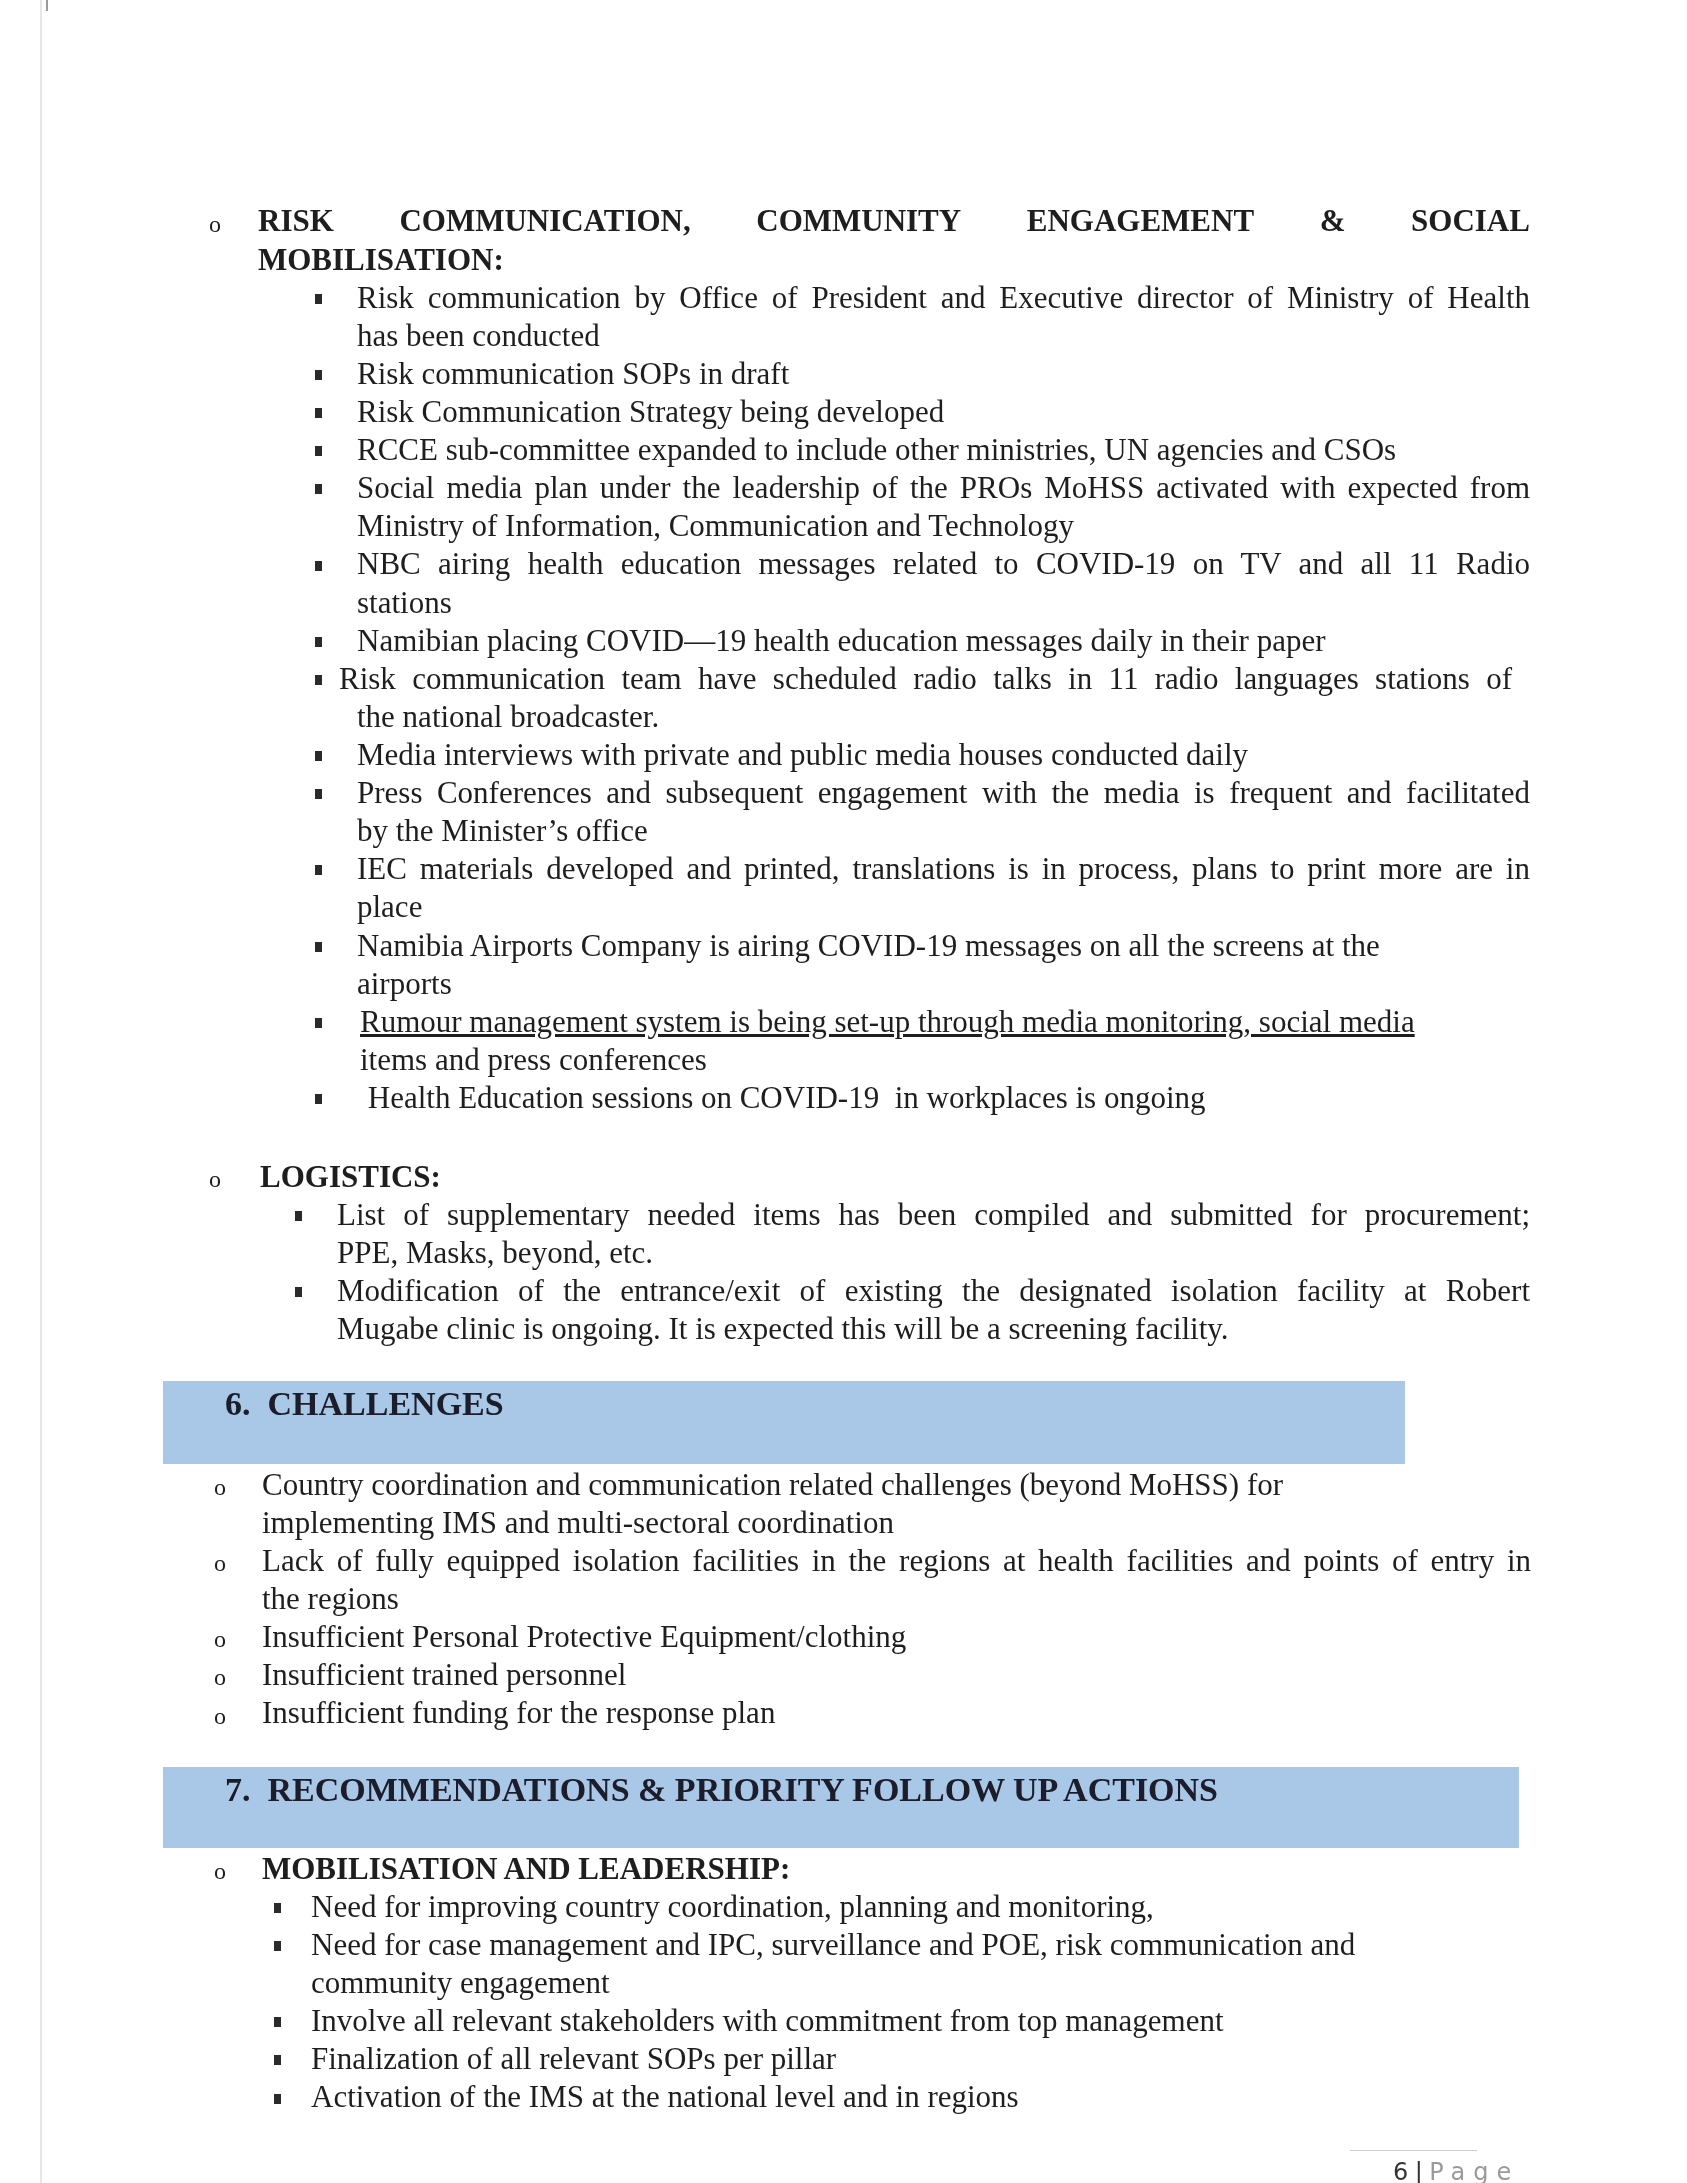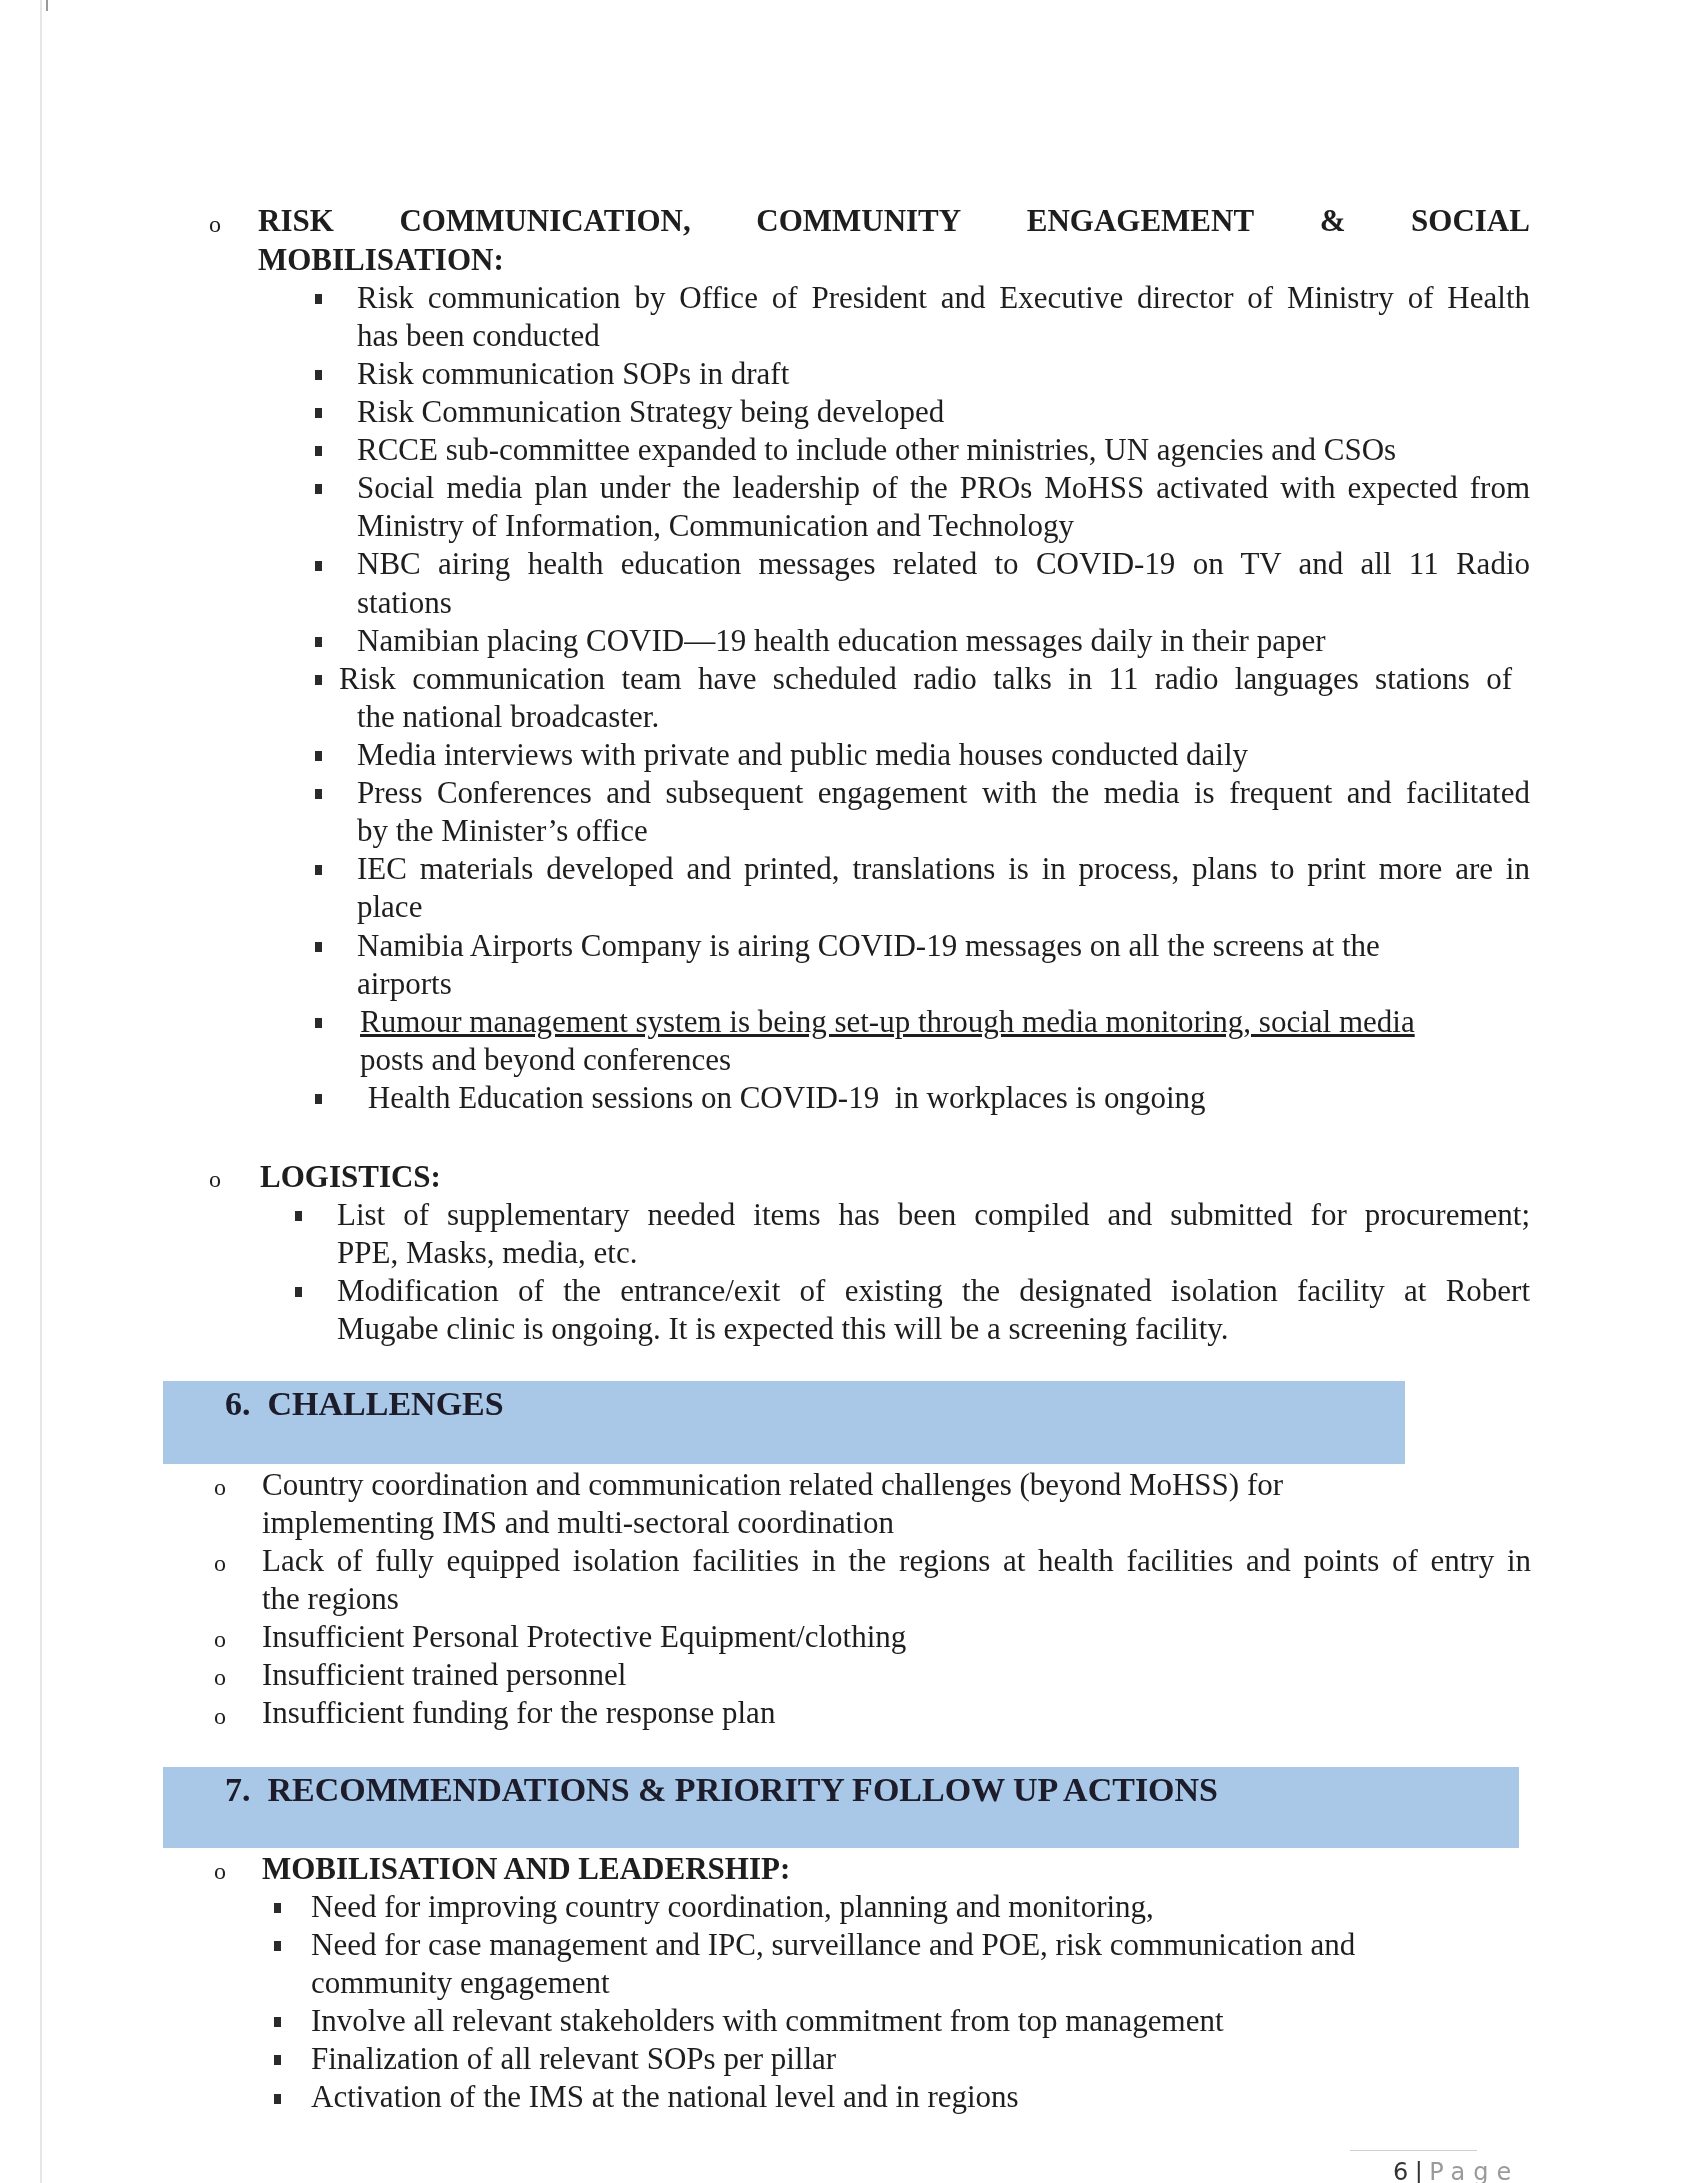--- a/index.html
+++ b/index.html
@@ -88,35 +88,35 @@
     <div class="line" style="left:357px; top:888px;">place</div>
   </div>
   <div>
     <span class="square" style="left:315px; top:942px;"></span>
     <div class="line" style="left:357px; top:927px;">Namibia Airports Company is airing COVID-19 messages on all the screens at the</div>
     <div class="line" style="left:357px; top:965px;">airports</div>
   </div>
   <div>
     <span class="square" style="left:315px; top:1018px;"></span>
     <div class="line" style="left:360px; top:1003px;text-decoration:underline;">Rumour management system is being set-up through media monitoring, social media</div>
-    <div class="line" style="left:360px; top:1041px;">posts and beyond conferences</div>
+    <div class="line" style="left:360px; top:1041px;">items and press conferences</div>
   </div>
   <div>
     <span class="square" style="left:315px; top:1094px;"></span>
     <div class="line" style="left:360px; top:1079px; white-space:pre;"> Health Education sessions on COVID-19  in workplaces is ongoing</div>
   </div>
 </div>
 
 <span class="circle" style="left:209px; top:1160px;">o</span>
 <div class="line bold" style="left:260px; top:1158px;">LOGISTICS:</div>
 <div>
   <div>
     <span class="square" style="left:295px; top:1211px;"></span>
     <div class="line justify" style="left:337px; top:1196px; width:1193px;">List of supplementary needed items has been compiled and submitted for procurement;</div>
-    <div class="line" style="left:337px; top:1234px;">PPE, Masks, media, etc.</div>
+    <div class="line" style="left:337px; top:1234px;">PPE, Masks, beyond, etc.</div>
   </div>
   <div>
     <span class="square" style="left:295px; top:1287px;"></span>
     <div class="line justify" style="left:337px; top:1272px; width:1193px;">Modification of the entrance/exit of existing the designated isolation facility at Robert</div>
     <div class="line" style="left:337px; top:1310px;">Mugabe clinic is ongoing. It is expected this will be a screening facility.</div>
   </div>
 </div>
 
 <div class="band" style="left:163px; top:1381px; width:1242px; height:83px;"></div>
 <div class="band-title" style="left:225px; top:1384px; white-space:pre;">6.  CHALLENGES</div>

